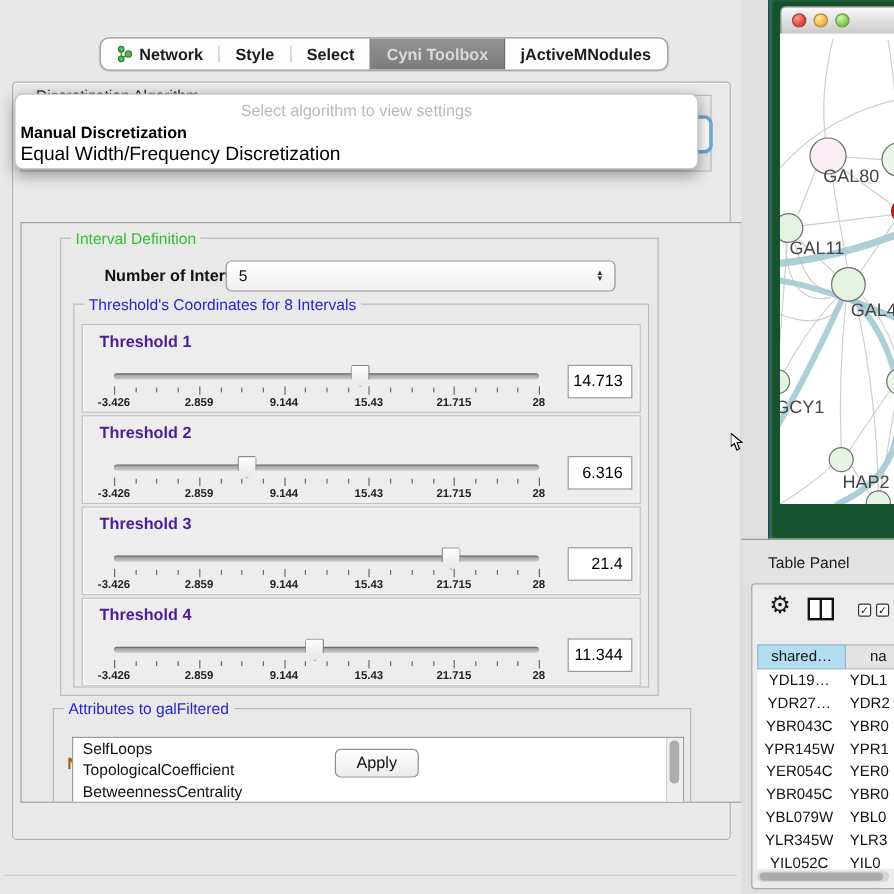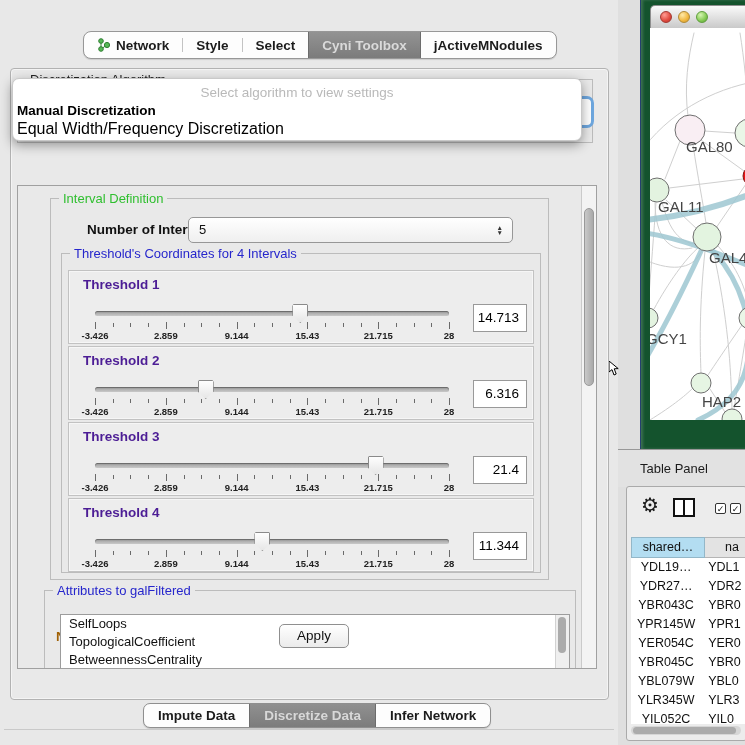--- a/index.html
+++ b/index.html
@@ -39,21 +39,21 @@
   .popup{position:absolute;left:12px;top:78px;width:568px;height:61px;background:#ffffff;
     border:1px solid #c9c9c9;border-radius:7px;box-shadow:0 4px 12px rgba(0,0,0,.38);z-index:50;}
   .popup-hint{position:absolute;left:0;top:6px;width:100%;text-align:center;color:#b9b9b9;font-size:13.5px;}
   .popup-i1{position:absolute;left:4px;top:24px;font-weight:700;font-size:13.5px;color:#000;}
   .popup-i2{position:absolute;left:4px;top:41px;font-size:16px;color:#000;}
   .focus-combo{position:absolute;left:546px;top:96px;width:42px;height:26px;background:#fff;
     border:3px solid #6ea7df;border-radius:7px;z-index:40;}
 
   
   .scrollpane{position:absolute;left:16px;top:184px;width:578px;height:482px;
-    background:#e9e9e9;border:1px solid #a0a0a0;overflow:hidden;}
+    background:#e9e9e9;border:1px solid #a0a0a0;overflow:hidden;padding-left:36px;}
   .vsb{position:absolute;right:0;top:0;bottom:0;width:14px;background:#f3f3f3;border-left:1px solid #cacaca;}
   .vsb-thumb{position:absolute;left:2px;top:22px;width:8px;height:176px;border-radius:5px;
     background:linear-gradient(90deg,#c9c9c9,#a9a9a9);border:1px solid #999;}
 
   
   .thr{position:absolute;left:6px;width:464px;height:72px;background:#ededed;
     border:1px solid #c2c2c2;box-shadow:inset 0 0 0 1px #f6f6f6;}
   .thr-label{position:absolute;left:14px;top:6px;font-weight:700;font-size:13.5px;color:#4c1d95;}
   .track{position:absolute;left:26px;top:40px;width:354px;height:5px;border-radius:3px;
     background:linear-gradient(#9a9a9a,#c9c9c9);box-shadow:inset 0 1px 1px rgba(0,0,0,.35);}
@@ -166,21 +166,21 @@
         <div class="grp" style="left:32px;top:12px;width:497px;height:380px;">
           <span class="grp-label lbl-green">Interval Definition</span>
 
           <span style="position:absolute;left:36px;top:23px;font-weight:700;font-size:13.5px;color:#111;">Number of Intervals</span>
           <div class="combo" style="left:137px;top:18px;width:325px;height:26px;line-height:24px;">
             <span>5</span>
             <span class="arrows">▲<br>▼</span>
           </div>
 
           <div class="grp" style="left:10px;top:54px;width:478px;height:318px;">
-            <span class="grp-label lbl-blue" style="background:#e9e9e9;">Threshold's Coordinates for 4 Intervals</span>
+            <span class="grp-label lbl-blue" style="background:#e9e9e9;">Threshold's Coordinates for 8 Intervals</span>
             <div>
                 <div class="thr" style="top: 16px;">
                   <div class="thr-label">Threshold 1</div>
                   <div class="track"></div>
                   <div class="tick major" style="left: 26px;"></div>
                   <div class="tick" style="left: 43.7px;"></div>
                   <div class="tick" style="left: 61.4px;"></div>
                   <div class="tick" style="left: 79.1px;"></div>
                   <div class="tick major" style="left: 96.8px;"></div>
                   <div class="tick" style="left: 114.5px;"></div>
@@ -332,31 +332,20 @@
       <div class="btn" style="top:555px;">Apply</div>
     </div>
 
     <div class="focus-combo"></div>
     <div class="popup">
       <div class="popup-hint">Select algorithm to view settings</div>
       <div class="popup-i1">Manual Discretization</div>
       <div class="popup-i2">Equal Width/Frequency Discretization</div>
     </div>
 
-    <div class="bot-tabs">
-      <div class="btab">
-          <span>Impute Data</span>
-        </div>
-      <div class="btab sel">
-          <span>Discretize Data</span>
-        </div>
-      <div class="btab">
-          <span>Infer Network</span>
-        </div>
-    </div>
 
     <div class="dock-edge"></div>
   </div>
 
   <div class="right-col">
 
     <div class="net-window">
       <div class="net-titlebar">
         <span class="light red"></span>
         <span class="light yellow"></span>

